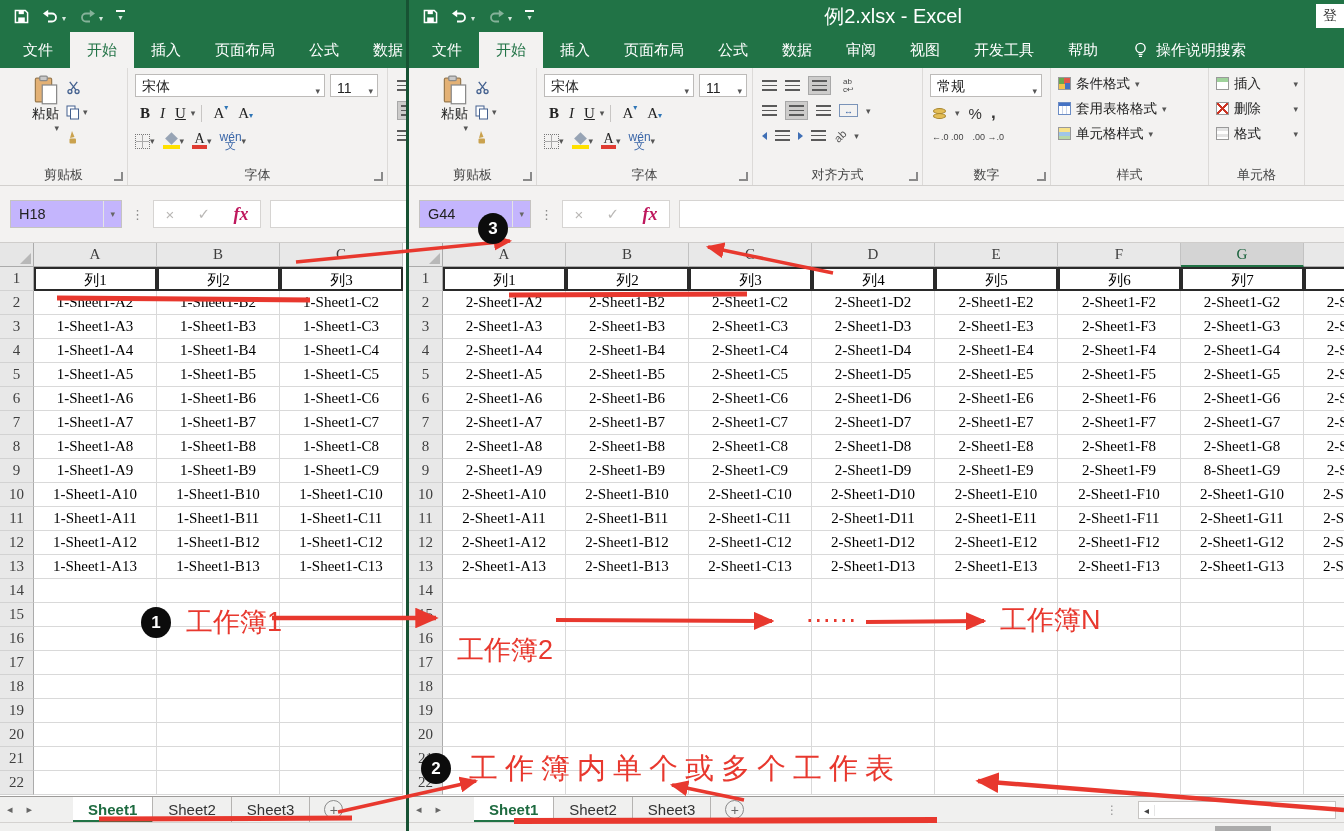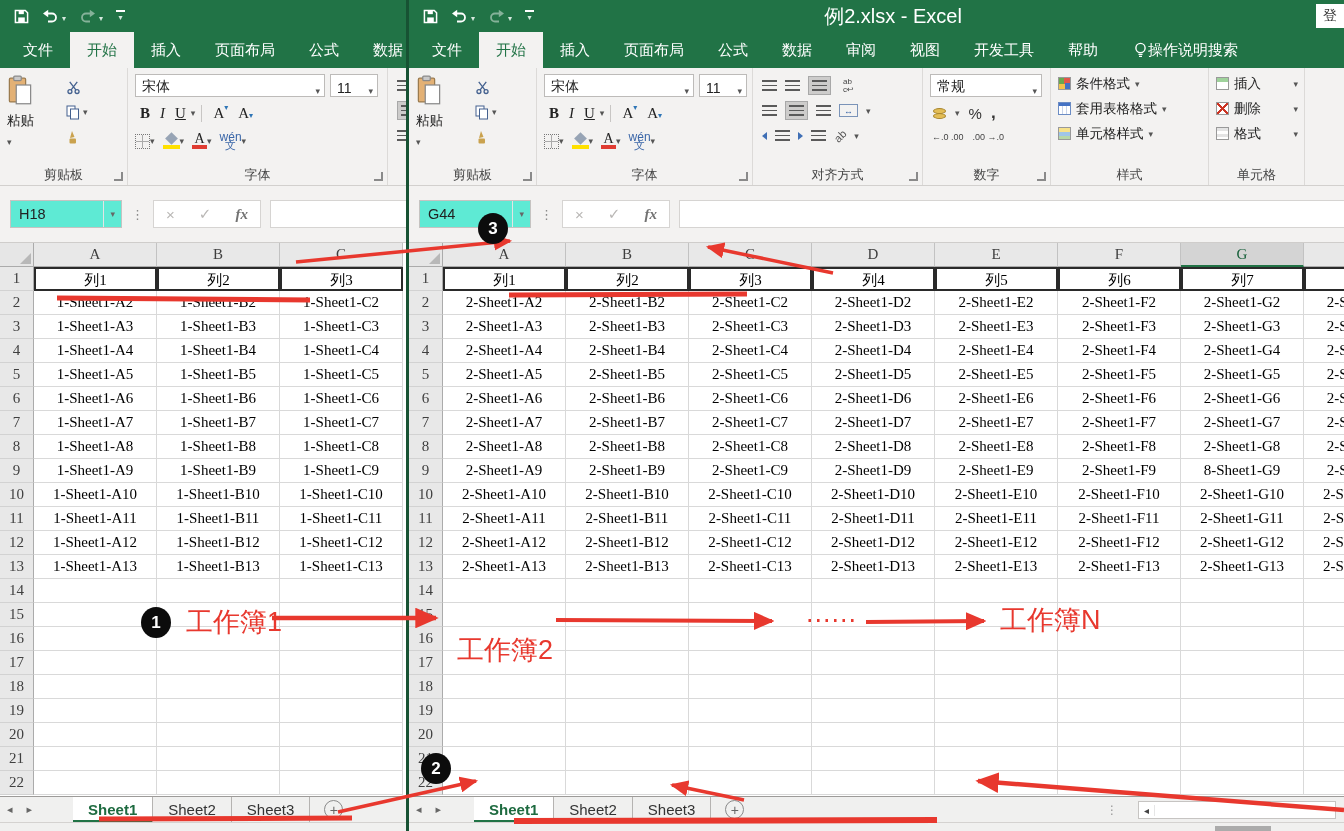--- a/index.html
+++ b/index.html
@@ -17,29 +17,29 @@
 .tchev{font-size:8px;color:#d5e8de;font-style:normal}
 .qcust{display:inline-flex;flex-direction:column;align-items:center;gap:1px}
 .qcust .bar{width:9px;height:2px;background:#fff;display:block}
 .tb-title{position:absolute;left:50%;transform:translateX(-38%);color:#fff;font-size:20px;white-space:nowrap}
 .signin{position:absolute;right:0;top:4px;min-width:28px;height:24px;background:#fff;color:#333;font-size:14px;display:flex;align-items:center;justify-content:center;padding:0 4px}
 
 .tabrow{height:36px;background:var(--excel-green,#217346);display:flex;align-items:stretch;flex:none;padding-left:6px}
 .tablist{display:flex;align-items:stretch}
 .rtab{color:#fff;font-size:15px;padding:0 17px;display:flex;align-items:center;white-space:nowrap}
 .rtab.active{background:#f3f2f1;color:var(--excel-green,#217346)}
-.searchbox{display:flex;align-items:center;color:#fff;font-size:15px;margin-left:18px;white-space:nowrap}
+.searchbox{display:flex;align-items:center;gap:8px;color:#fff;font-size:15px;margin-left:18px;white-space:nowrap}
 
 .ribbon{height:118px;background:#f3f2f1;flex:none;display:flex;border-bottom:1px solid #d2d0ce;overflow:hidden}
 .rgroup{position:relative;flex:none;padding:5px 4px 18px 7px;border-right:1px solid #dcdad8}
 .glabel{position:absolute;bottom:1px;left:0;right:0;text-align:center;font-size:13px;color:#464646;white-space:nowrap}
 .launcher{position:absolute;right:4px;bottom:4px;width:9px;height:9px;border-right:2px solid #8a8a8a;border-bottom:2px solid #8a8a8a}
 .chev{font-size:9px;color:#555;font-style:normal}
 .g-clip{width:128px;display:flex;gap:7px}
-.pastebtn{display:flex;flex-direction:column;align-items:flex-start;width:52px;padding-top:2px;font-size:13.5px;color:#222;gap:7px}
+.pastebtn{display:flex;flex-direction:column;align-items:flex-end;width:52px;padding-top:2px;font-size:13.5px;color:#222;gap:0}
 .clipmini{display:flex;flex-direction:column;gap:7px;padding-top:5px}
 .mbtn{display:flex;align-items:center;gap:3px;height:18px}
 .g-font{width:216px}
 #win-left .g-font{width:260px}
 .frow{display:flex;align-items:center;margin-bottom:4px;height:24px}
 .combo{display:flex;align-items:flex-end;justify-content:space-between;background:#fff;border:1px solid #bdbbb9;height:23px;font-size:14px;padding:0 4px 0 6px;color:#222}
 .cname{width:150px}
 #win-left .cname{width:190px}
 .csize{width:48px;margin-left:5px}
 .fbtn{font-size:15px;color:#222;padding:0 5px;font-family:"Liberation Serif","DejaVu Serif",serif;display:inline-flex;align-items:flex-start}
@@ -82,26 +82,26 @@
 .ic-table{border:1px solid #6b8cc4;background:linear-gradient(#4472c4 0 3px,transparent 3px),repeating-linear-gradient(90deg,#fff 0 3px,#c8d4ea 3px 4px)}
 .ic-cellstyle{border:1px solid #999;background:repeating-linear-gradient(#f7e28a 0 4px,#9fc5e8 4px 8px,#b6d7a8 8px 13px)}
 .g-cells{width:96px;display:flex;flex-direction:column;gap:4px;padding-top:5px}
 .ic-insert{border:1px solid #999;background:linear-gradient(#9fd29b 0 4px,#fff 0)}
 .ic-delete{position:relative;border:1px solid #999;background:#fff}
 .ic-delete::before{content:"";position:absolute;inset:0;background:linear-gradient(45deg,transparent 44%,#cc3322 44% 56%,transparent 56%),linear-gradient(-45deg,transparent 44%,#cc3322 44% 56%,transparent 56%)}
 .ic-format{border:1px solid #999;background:repeating-linear-gradient(#e4e4e4 0 3px,#fff 3px 6px)}
 .cellbtn .chev{margin-left:auto;margin-right:2px}
 
 .fbar{height:57px;background:#f3f2f1;flex:none;display:flex;align-items:center;padding-left:10px;border-bottom:1px solid #cfcdcb}
-.namebox{width:112px;height:28px;background:#5eead4;border:1px solid #c5c3c1;display:flex;align-items:center;font-size:14.5px;color:#222;padding-left:8px;flex:none}
+.namebox{width:112px;height:28px;background:#c4b5fd;border:1px solid #c5c3c1;display:flex;align-items:center;font-size:14.5px;color:#222;padding-left:8px;flex:none}
 .nb-chev{margin-left:auto;border-left:1px solid #e4e4e4;height:100%;display:flex;align-items:center;padding:0 6px;font-size:9px;color:#666}
 .fdots{color:#8a8a8a;margin:0 9px;font-size:13px}
 .fxbox{width:108px;height:28px;background:#fff;border:1px solid #d6d4d2;display:flex;align-items:center;justify-content:space-around;flex:none}
 .fxbtn{color:#b9b7b5;font-size:15px}
-.fxbtn.fx{color:#737373;font-style:italic;font-family:"Liberation Serif",serif;font-weight:bold;font-size:15px}
+.fxbtn.fx{color:#be185d;font-style:italic;font-family:"Liberation Serif",serif;font-weight:bold;font-size:18px}
 .finput{flex:1;height:28px;background:#fff;border:1px solid #d6d4d2;border-right:none;margin-left:9px}
 
 .gridwrap{flex:1;overflow:hidden;background:#fff}
 .grid{font-family:"Liberation Serif","DejaVu Serif",serif}
 .ghead{display:flex;height:24px}
 .gcorner{width:34px;flex:none;background:#e6e6e6;border-right:1px solid #ababab;border-bottom:1px solid #ababab;position:relative}
 .gcorner::after{content:"";position:absolute;right:2px;bottom:2px;border-left:11px solid transparent;border-bottom:11px solid #b8b8b8}
 .gcol{width:123px;flex:none;text-align:center;font-size:15px;line-height:23px;color:#3f3f3f;background:#e8e8e8;border-right:1px solid #c2c2c2;border-bottom:1px solid #ababab}
 .gcol.sel{background:#d4d4d4;border-bottom:2px solid var(--excel-green,#217346);color:#17603a}
 .grow{display:flex;height:24px;background:#fff}
@@ -981,16 +981,17 @@
       <line x1="744" y1="800" x2="672" y2="785" stroke-width="3.5" marker-end="url(#ah)"></line>
       <line x1="1344" y1="810" x2="978" y2="781" stroke-width="4.5" marker-end="url(#ah)"></line>
       <line x1="99" y1="819" x2="352" y2="818" stroke-width="5"></line>
       <line x1="514" y1="821" x2="937" y2="820" stroke-width="6"></line>
     </g>
   </svg>
   <div class="anno" id="t1">工作簿1</div>
   <div class="anno" id="t2">工作簿2</div>
   <div class="anno" id="tdots">......</div>
   <div class="anno" id="tN">工作簿N</div>
+  <div class="anno" id="t2b">工作簿内单个或多个工作表</div>
   <div class="anum" id="c1">1</div>
   <div class="anum" id="c2">2</div>
   <div class="anum" id="c3">3</div>
 </div>
 
 </body></html>

